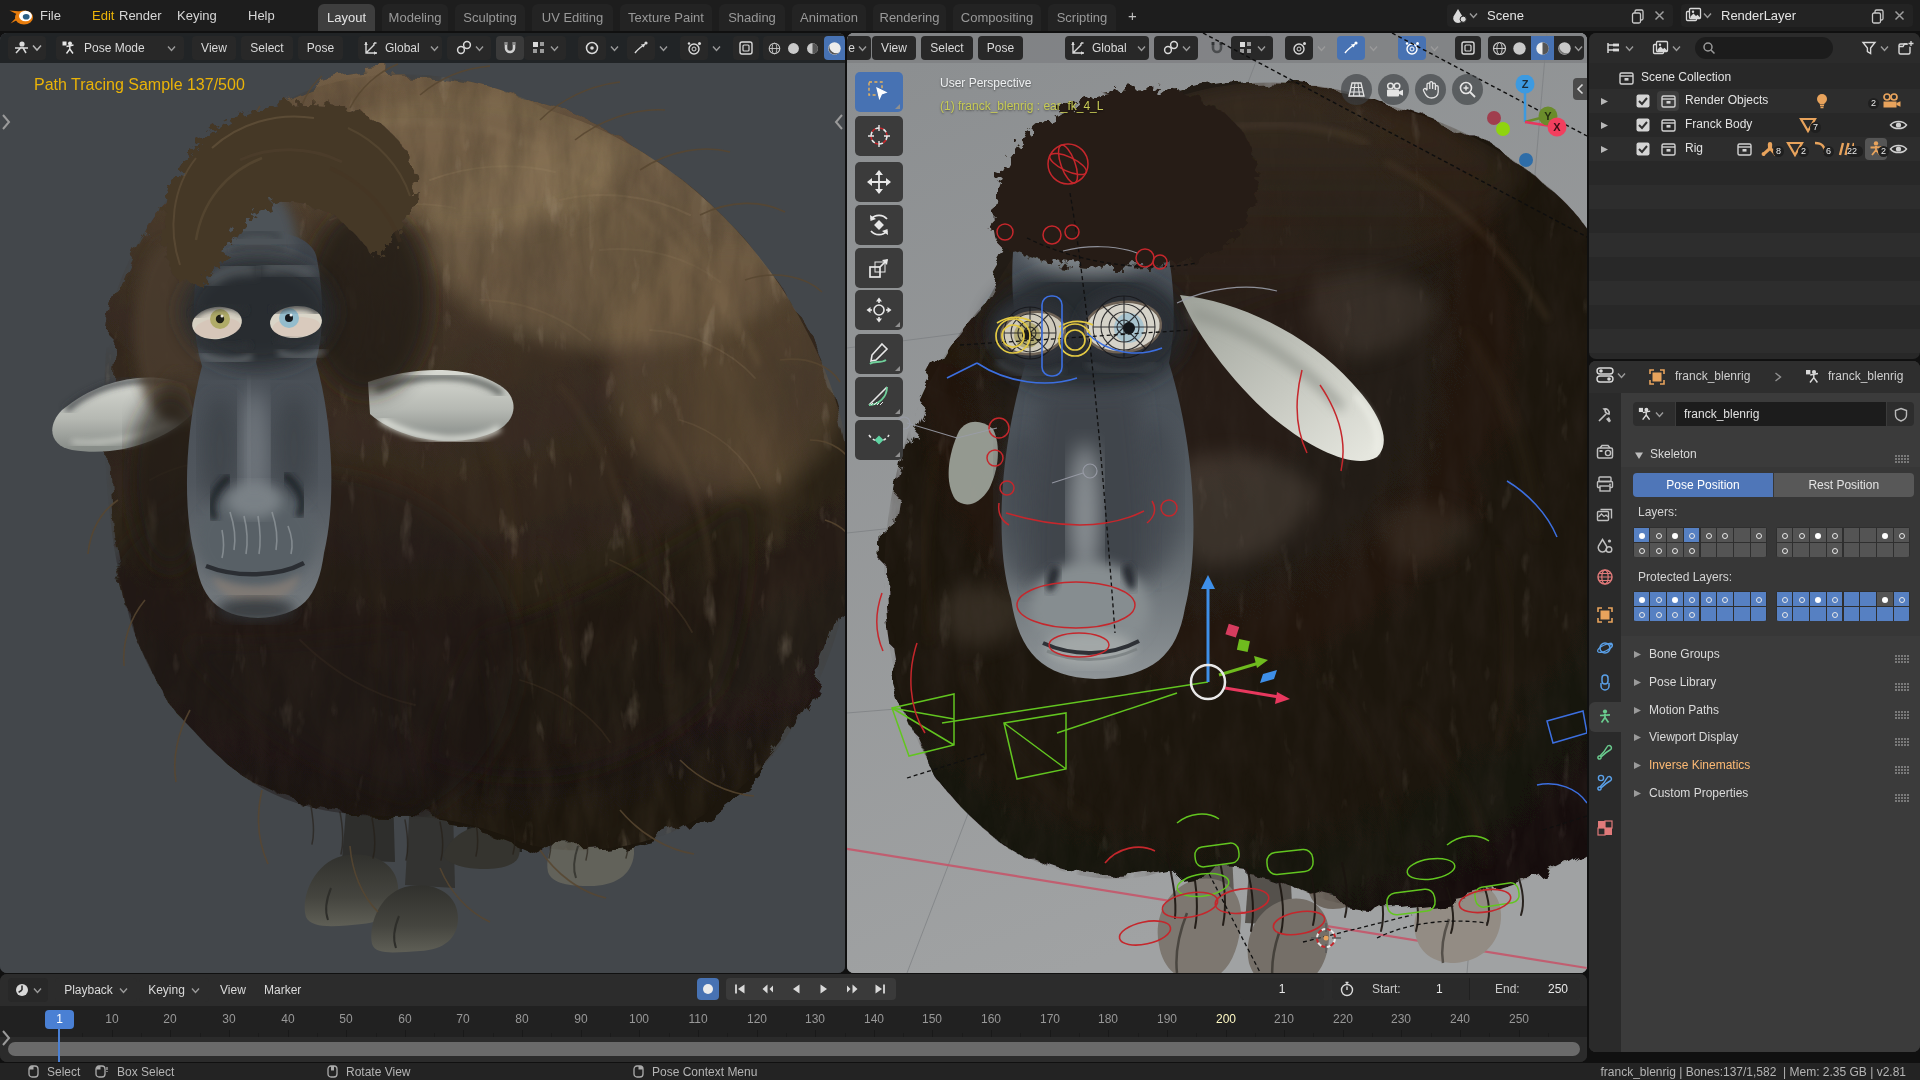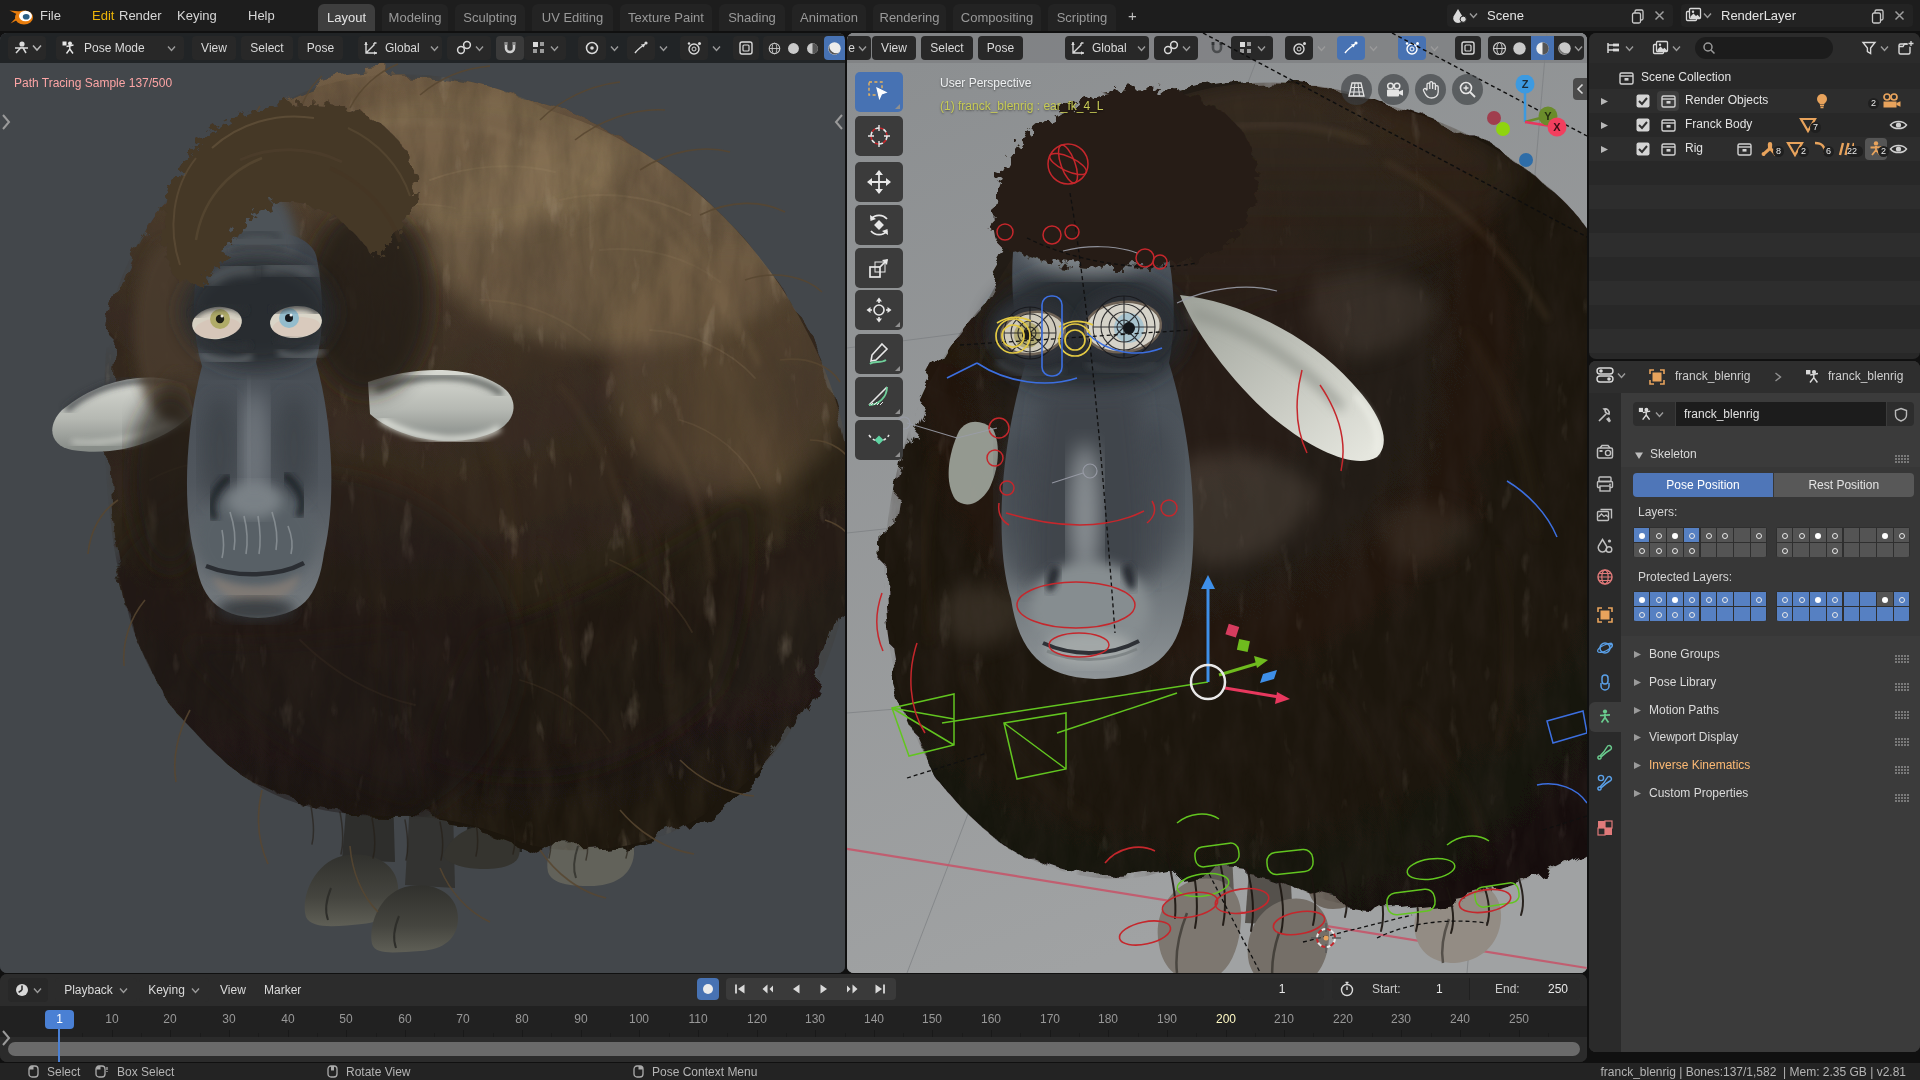--- a/index.html
+++ b/index.html
@@ -479,21 +479,21 @@
             </svg>
         </div>
       </div>
     </div>
     <svg class="abs" style="left:834px;top:80px" width="10" height="18" viewBox="0 0 10 18">
         <path d="M8 2 L2 9 L8 16" stroke="#9a9a9a" stroke-width="2" fill="none"></path>
       </svg>
     <svg class="abs" style="left:1px;top:80px" width="10" height="18" viewBox="0 0 10 18">
         <path d="M2 2 L8 9 L2 16" stroke="#9a9a9a" stroke-width="2" fill="none"></path>
       </svg>
-    <div class="abs" style="left:14px;top:43px;color:#fca5a5;font-size:12px;">Path Tracing Sample 137/500</div>
+    <div class="abs" style="left:34px;top:43px;color:#eab308;font-size:16px;">Path Tracing Sample 137/500</div>
   </div>
 
   <div class="abs" id="vpR" style="left:847px;top:33px;width:740px;height:940px;background:linear-gradient(180deg,#85888a,#9a9c9d);border-radius:7px;overflow:hidden;">
     <div class="abs" id="vpR-art" style="left:0;top:0;width:740px;height:940px;">
     <svg width="740" height="940" viewBox="0 0 740 940">
       <defs>
         <filter id="rfuzz" x="-20%" y="-20%" width="140%" height="140%">
           <feTurbulence type="fractalNoise" baseFrequency="0.022" numOctaves="4" seed="17" result="n"></feTurbulence>
           <feDisplacementMap in="SourceGraphic" in2="n" scale="36"></feDisplacementMap>
         </filter>

